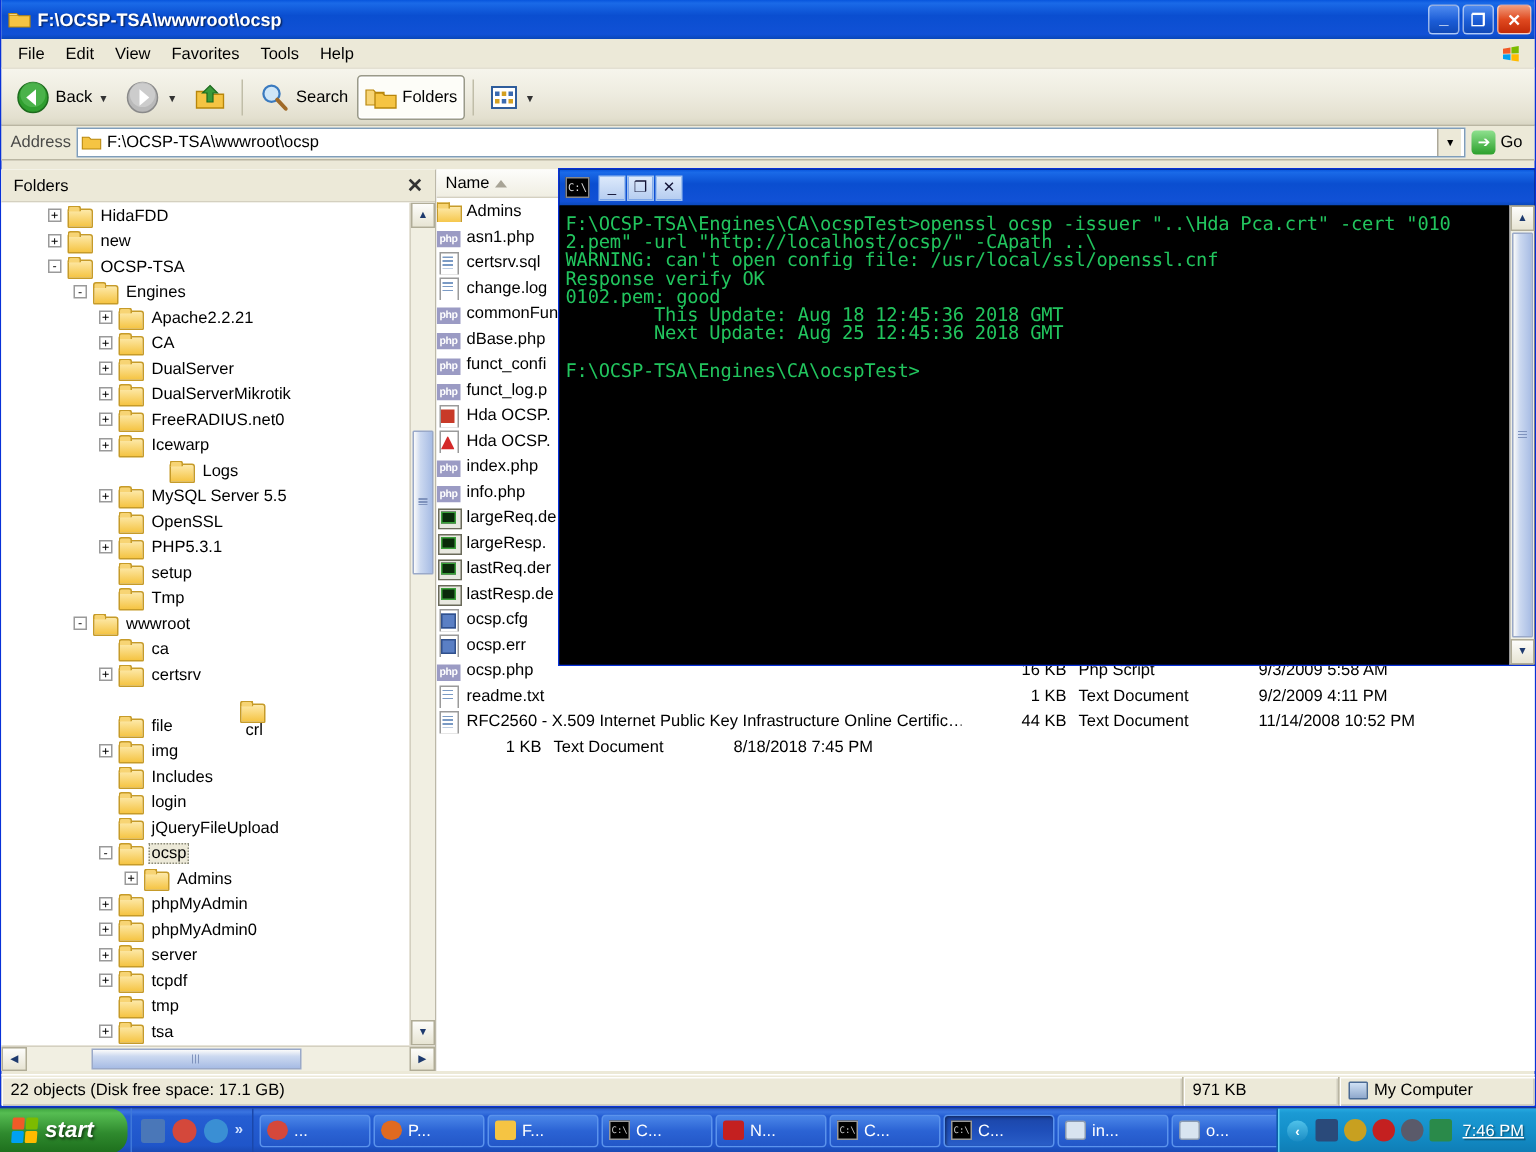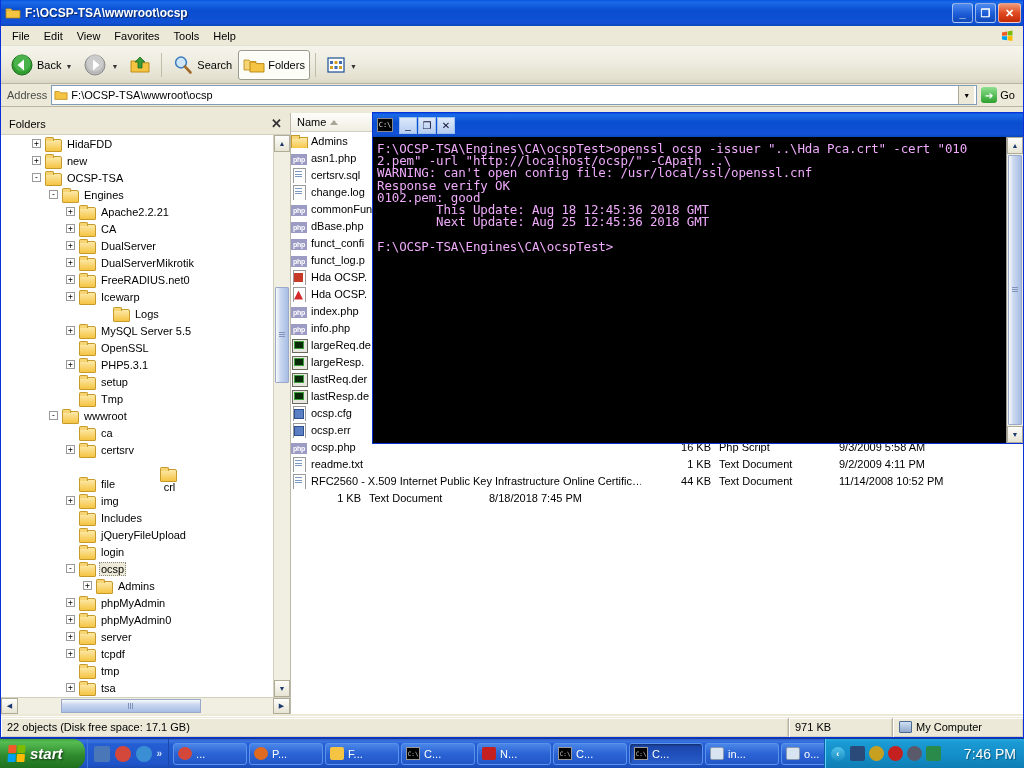--- a/index.html
+++ b/index.html
@@ -479,21 +479,21 @@
     font-family: "Liberation Sans", sans-serif;
   }
   .cmd-body {
     position: absolute;
     left: 0; top: 24px; right: 0; bottom: 0;
     background: #000;
     display: flex;
   }
   .cmd-text {
     flex: 1;
-    color: #f0abfc;
+    color: #22c55e;
     font-family: "DejaVu Sans Mono", monospace;
     font-size: 12.5px;
     line-height: 12.2px;
     padding: 6px 16px 0 4px;
     white-space: pre;
     overflow: hidden;
     letter-spacing: -0.15px;
   }
   .cmd-vscroll {
     width: 17px; flex: none;
@@ -618,23 +618,24 @@
   }
   .tray-chev {
     width: 14px; height: 14px;
     border-radius: 50%;
     background: linear-gradient(to bottom,#4fc2ea,#1b8cc4);
     color: #fff; font-size: 9px; font-weight: bold;
     display: flex; align-items: center; justify-content: center;
   }
   .tray-ico { width: 15px; height: 15px; flex: none; border-radius: 2px; }
   .clock {
-    color: #fff; font-size: 14px;
+    color: #fff; font-size: 11px;
     text-shadow: 1px 1px 1px rgba(0,0,0,0.4);
-    margin-left: 18px;
+    margin-left: 2px;
+    text-decoration: underline;
   }
 </style>
 </head>
 <body>
 
 <div id="explorer-window">
 
   <div class="titlebar">
     <span class="tb-icon">
       <svg width="16" height="16" viewBox="0 0 16 16">
@@ -857,26 +858,26 @@
               <span class="tree-label">img</span>
             </div>
             <div class="tree-row" style="padding-left: 65px;">
               <span class="expander none"></span>
               <span class="folder-ico"></span>
               <span class="tree-label">Includes</span>
             </div>
             <div class="tree-row" style="padding-left: 65px;">
               <span class="expander none"></span>
               <span class="folder-ico"></span>
+              <span class="tree-label">login</span>
+            </div>
+            <div class="tree-row" style="padding-left: 65px;">
+              <span class="expander none"></span>
+              <span class="folder-ico"></span>
               <span class="tree-label">jQueryFileUpload</span>
-            </div>
-            <div class="tree-row" style="padding-left: 65px;">
-              <span class="expander none"></span>
-              <span class="folder-ico"></span>
-              <span class="tree-label">login</span>
             </div>
             <div class="tree-row selected" style="padding-left: 65px;">
               <span class="expander">-</span>
               <span class="folder-ico"></span>
               <span class="tree-label">ocsp</span>
             </div>
             <div class="tree-row" style="padding-left: 82px;">
               <span class="expander">+</span>
               <span class="folder-ico"></span>
               <span class="tree-label">Admins</span>

